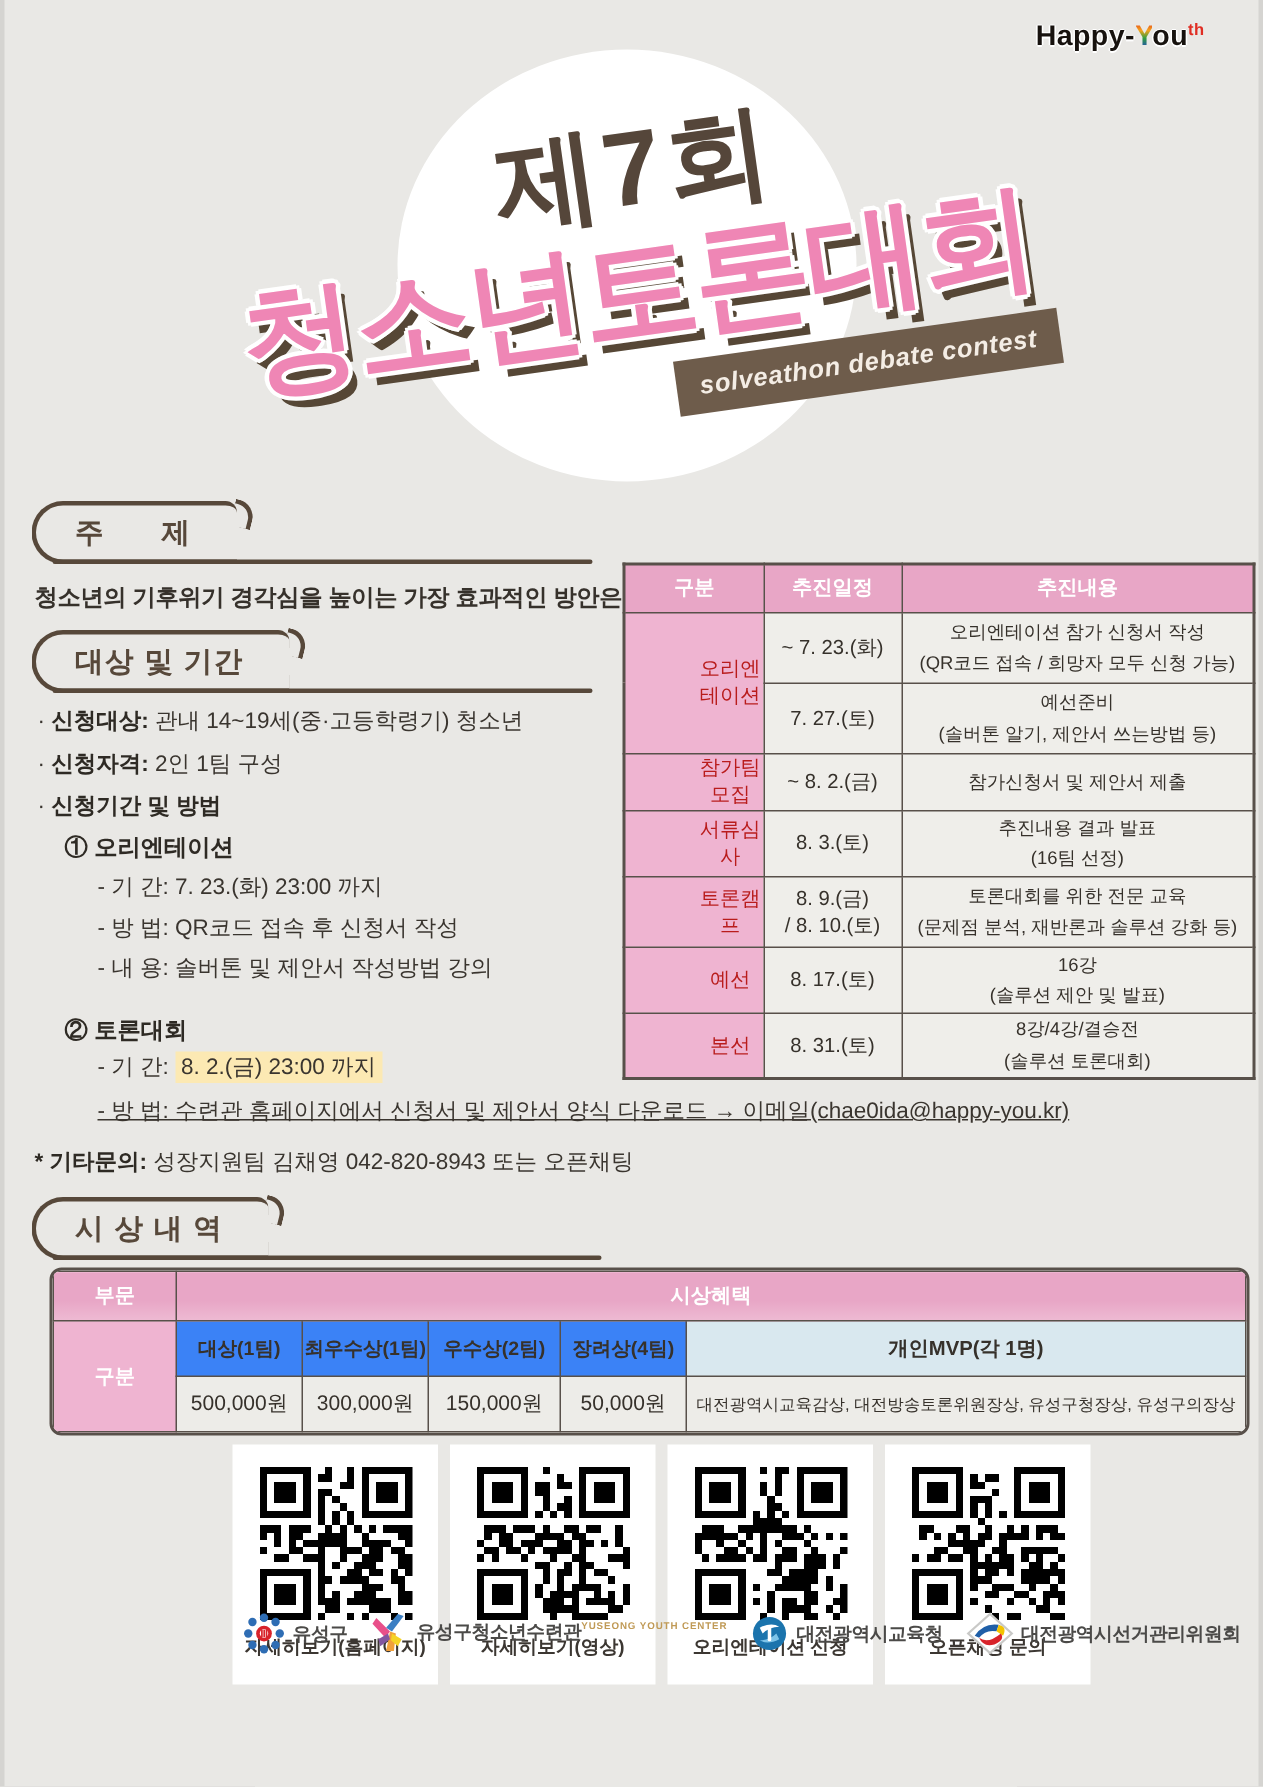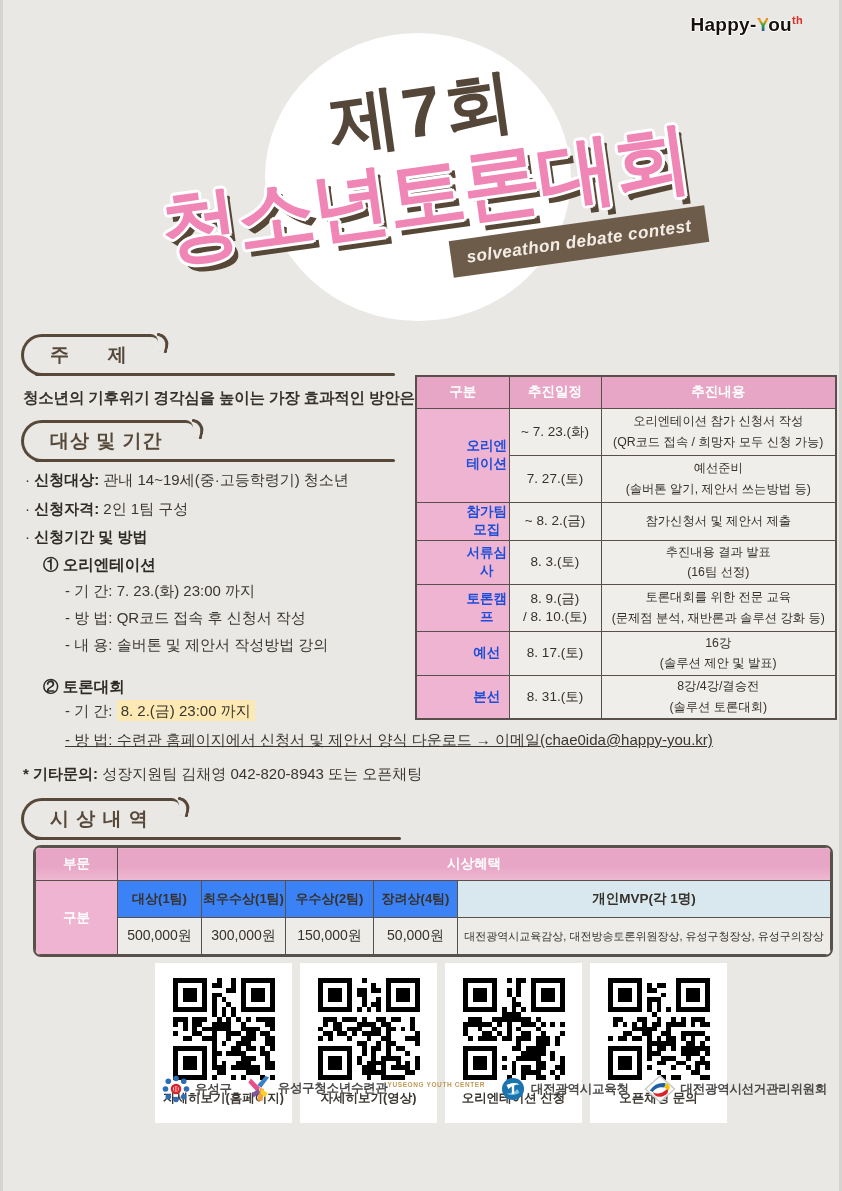--- a/index.html
+++ b/index.html
@@ -50,21 +50,21 @@
   .line b { font-weight:800; color:#2e2a24; }
   .subhead { font-weight:800; font-size:15.5px; color:#2e2a24; }
   .hl { background:#fce9b3; padding:2px 4px; }
 
   
   .sched { position:absolute; left:412px; top:375px; width:420px; border-collapse:collapse;
            table-layout:fixed; }
   .sched th, .sched td { border:1.6px solid #58504a; text-align:center; vertical-align:middle; }
   .sched { border:2.5px solid #58504a; }
   .sched th { background:#e8a6c6; color:#ffffff; font-size:13.5px; font-weight:800; height:32px; }
-  .sched td.cat { background:#efb4d1; color:#1d4ed8; font-size:13.5px; font-weight:700;padding-left:48px; }
+  .sched td.cat { background:#efb4d1; color:#b91c1c; font-size:13.5px; font-weight:400;padding-left:48px; }
   .sched td.date { background:#efeeea; font-size:13.5px; color:#36312b; }
   .sched td.con { background:#efeeea; font-size:12.3px; color:#36312b; line-height:1.65; }
 
   
   .awards-wrap { position:absolute; left:30px; top:845px; width:800px;
                  border:2.5px solid #58504a; border-radius:8px; overflow:hidden; }
   .awards { width:100%; border-collapse:collapse; table-layout:fixed; }
   .awards th, .awards td { border:1.6px solid #58504a; text-align:center; vertical-align:middle; }
   .awards th.pk { background:linear-gradient(180deg,#e8a6c6 58%,#eebad3); color:#fff;
                  font-size:13.5px; font-weight:800; height:33px; }

